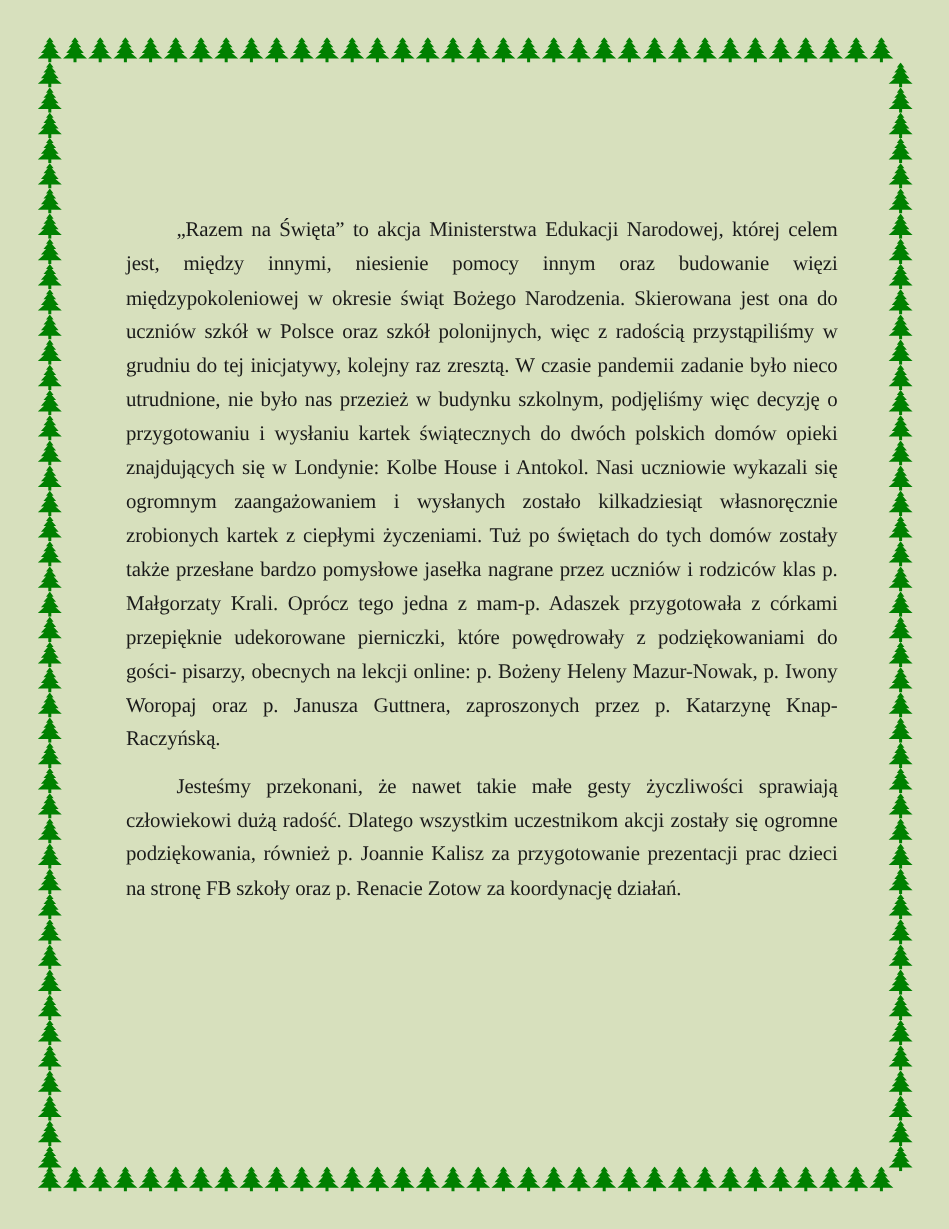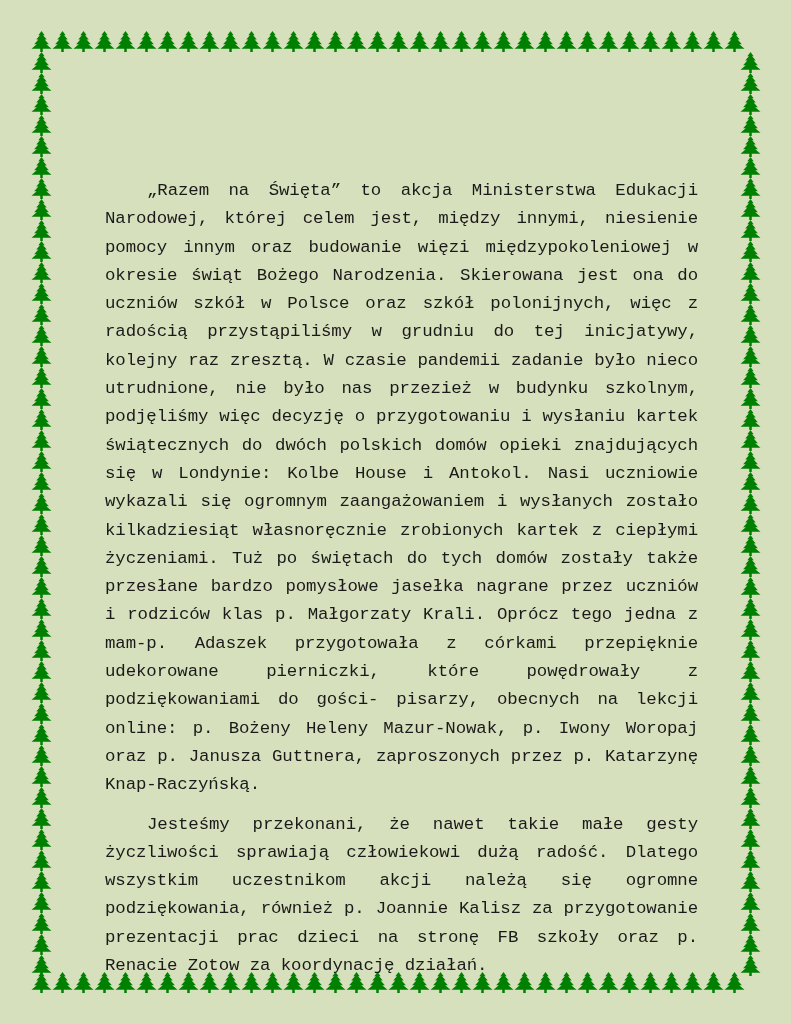--- a/index.html
+++ b/index.html
@@ -6,21 +6,21 @@
   body { width:791px; height:1024px; background:#d7e0bd; position:relative; overflow:hidden; font-family:"Liberation Sans", sans-serif; }
   .border-row, .border-col { position:absolute; display:flex; }
   .border-row { flex-direction:row; }
   .border-col { flex-direction:column; }
   .tree { width:21px; height:21px; flex:0 0 auto; }
   .tree svg { width:21px; height:21px; display:block; }
   #top { left:31px; top:31px; }
   #bottom { left:31px; top:972px; }
   #left { left:31px; top:52px; }
   #right { left:740px; top:52px; }
-  .content { position:absolute; left:105px; top:177px; width:593px; color:#1a1a1a; font-size:17.4px; line-height:28.3px; text-align:justify; font-family:Liberation Mono, monospace; letter-spacing:-0.1px; }
+  .content { position:absolute; left:105px; top:177px; width:593px; color:#1a1a1a; font-size:17.4px; line-height:28.3px; text-align:justify; font-family:Liberation Serif, serif; letter-spacing:-0.1px; }
   .content p { margin:0; text-indent:42px; }
   .content p + p { margin-top:11px; }
 </style>
 </head>
 <body>
 
 <div id="top" class="border-row">
     <span class="tree">
       <svg viewBox="0 0 20 20">
         <path fill="#008000" d="M10 0 L13 4 L11.5 4 L15 8 L13 8 L17 12.5 L14.5 12.5 L19.5 17 L11.2 17 L11.2 20 L8.8 20 L8.8 17 L0.5 17 L5.5 12.5 L3 12.5 L7 8 L5 8 L8.5 4 L7 4 Z"></path>
@@ -804,14 +804,14 @@
     </span>
     <span class="tree">
       <svg viewBox="0 0 20 20">
         <path fill="#008000" d="M10 0 L13 4 L11.5 4 L15 8 L13 8 L17 12.5 L14.5 12.5 L19.5 17 L11.2 17 L11.2 20 L8.8 20 L8.8 17 L0.5 17 L5.5 12.5 L3 12.5 L7 8 L5 8 L8.5 4 L7 4 Z"></path>
       </svg>
     </span>
   </div>
 
 <div class="content">
   <p>„Razem na Święta” to akcja Ministerstwa Edukacji Narodowej, której celem jest, między innymi, niesienie pomocy innym oraz budowanie więzi międzypokoleniowej w okresie świąt Bożego Narodzenia. Skierowana jest ona do uczniów szkół w Polsce oraz szkół polonijnych, więc  z radością przystąpiliśmy w grudniu do tej inicjatywy, kolejny raz zresztą. W czasie pandemii zadanie było nieco utrudnione, nie było nas przezież w budynku szkolnym, podjęliśmy więc decyzję o przygotowaniu i wysłaniu kartek świątecznych do dwóch polskich domów opieki  znajdujących się w Londynie: Kolbe House i Antokol. Nasi uczniowie wykazali się ogromnym zaangażowaniem i wysłanych zostało kilkadziesiąt własnoręcznie zrobionych kartek z ciepłymi  życzeniami. Tuż po świętach do tych domów zostały także przesłane bardzo pomysłowe jasełka nagrane przez uczniów i rodziców klas p. Małgorzaty Krali. Oprócz tego jedna z mam-p. Adaszek przygotowała z córkami przepięknie udekorowane pierniczki, które powędrowały  z podziękowaniami do gości- pisarzy, obecnych na lekcji online: p. Bożeny Heleny Mazur-Nowak, p. Iwony Woropaj oraz p. Janusza Guttnera, zaproszonych przez p. Katarzynę Knap-Raczyńską.</p>
-  <p>Jesteśmy przekonani, że nawet takie małe gesty życzliwości sprawiają człowiekowi dużą radość. Dlatego wszystkim uczestnikom akcji należą się ogromne podziękowania, również p. Joannie Kalisz za przygotowanie prezentacji  prac dzieci na stronę FB szkoły oraz p. Renacie Zotow za koordynację działań.</p>
+  <p>Jesteśmy przekonani, że nawet takie małe gesty życzliwości sprawiają człowiekowi dużą radość. Dlatego wszystkim uczestnikom akcji zostały się ogromne podziękowania, również p. Joannie Kalisz za przygotowanie prezentacji  prac dzieci na stronę FB szkoły oraz p. Renacie Zotow za koordynację działań.</p>
 </div>
 
 </body></html>

